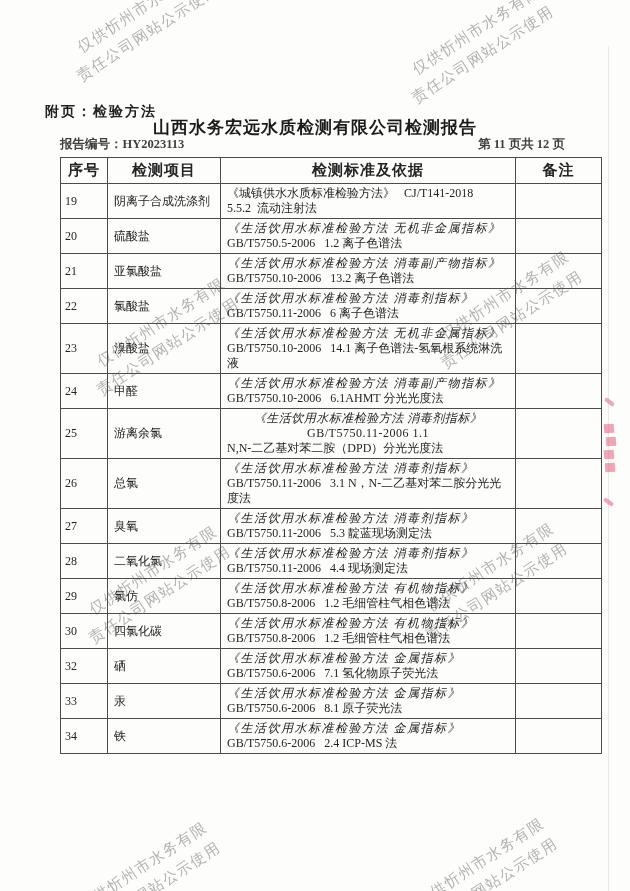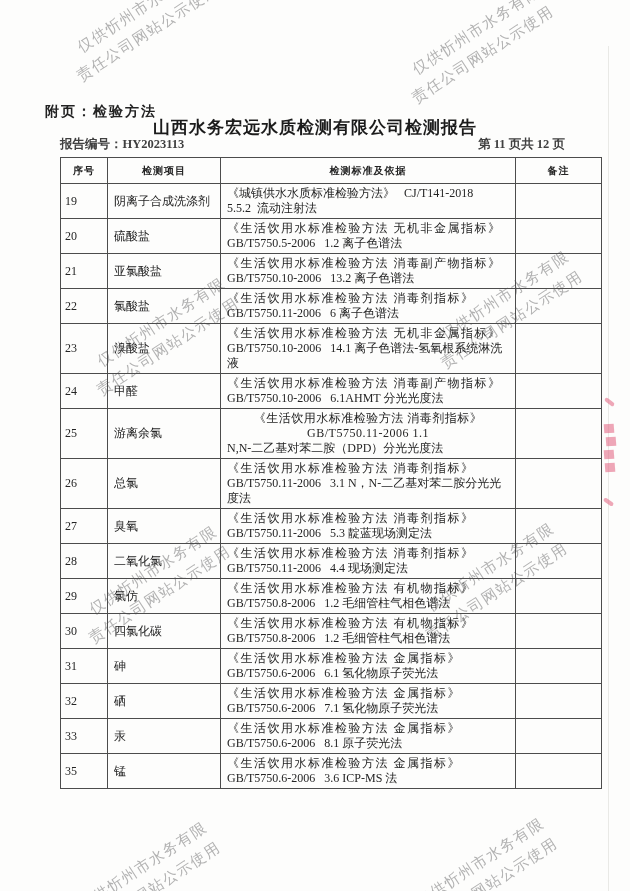--- a/index.html
+++ b/index.html
@@ -30,27 +30,27 @@
     position:absolute;left:60px;top:136px;width:505px;
     display:flex;justify-content:space-between;
     font-size:12.5px;font-weight:bold;color:#404040;
   }
   
   table.grid{
     position:absolute;left:60px;top:157px;width:505px;
     border-collapse:collapse;table-layout:fixed;font-size:12px;color:#242424;
   }
   .grid th,.grid td{border:1px solid #4c4c4c;padding:1px 4px;vertical-align:middle;}
-  .grid th{font-weight:600;height:23px;font-size:10px;letter-spacing:1px;}
+  .grid th{font-weight:600;height:23px;font-size:15px;letter-spacing:1px;}
   td.c-no{width:38px;}
   td.c-item{text-align:left;width:104px;padding:1px 6px;line-height:15px;}
   td.c-std{width:286px;padding:2px 6px;line-height:15px;}
   td.c-rem{width:77px;}
   .std-line{white-space:pre-wrap;}
-  .std-line.spread{letter-spacing:1.5px;}
+  .std-line.spread{letter-spacing:1.5px;font-style:italic;}
   .std-line.ctr{text-align:center;letter-spacing:0.5px;}
   
   .edge-line{position:absolute;left:608px;top:46px;bottom:0;width:1px;background:#e9e9e6;}
   .seal{position:absolute;left:580px;top:392px;width:42px;height:122px;pointer-events:none;filter:blur(0.4px);}
   .seal .hook{position:absolute;width:11px;height:4px;border-radius:2px;}
   .seal .hook.h1{left:24px;top:8px;transform:rotate(38deg);}
   .seal .hook.h2{left:23px;top:108px;transform:rotate(35deg);}
   .seal .glyph{position:absolute;left:24px;width:10px;height:9px;transform:rotate(-4deg);}
   .seal .glyph:before{content:"";position:absolute;left:1px;right:1px;top:4px;height:2px;background:inherit;}
 </style>
@@ -215,52 +215,43 @@
         <tr>
     <td class="c-no">30</td>
     <td class="c-item">四氯化碳</td>
     <td class="c-std">
             <div class="std-line spread">《生活饮用水标准检验方法 有机物指标》</div>
             <div class="std-line">GB/T5750.8-2006   1.2 毛细管柱气相色谱法</div>
           </td>
     <td class="c-rem"></td>
   </tr>
         <tr>
-    <td class="c-no">31</td>
-    <td class="c-item">砷</td>
-    <td class="c-std">
-            <div class="std-line spread">《生活饮用水标准检验方法 金属指标》</div>
-            <div class="std-line">GB/T5750.6-2006   6.1 氢化物原子荧光法</div>
-          </td>
-    <td class="c-rem"></td>
-  </tr>
-        <tr>
     <td class="c-no">32</td>
     <td class="c-item">硒</td>
     <td class="c-std">
             <div class="std-line spread">《生活饮用水标准检验方法 金属指标》</div>
             <div class="std-line">GB/T5750.6-2006   7.1 氢化物原子荧光法</div>
           </td>
     <td class="c-rem"></td>
   </tr>
         <tr>
     <td class="c-no">33</td>
     <td class="c-item">汞</td>
     <td class="c-std">
             <div class="std-line spread">《生活饮用水标准检验方法 金属指标》</div>
             <div class="std-line">GB/T5750.6-2006   8.1 原子荧光法</div>
           </td>
     <td class="c-rem"></td>
   </tr>
         <tr>
-    <td class="c-no">35</td>
-    <td class="c-item">锰</td>
+    <td class="c-no">34</td>
+    <td class="c-item">铁</td>
     <td class="c-std">
             <div class="std-line spread">《生活饮用水标准检验方法 金属指标》</div>
-            <div class="std-line">GB/T5750.6-2006   3.6 ICP-MS 法</div>
+            <div class="std-line">GB/T5750.6-2006   2.4 ICP-MS 法</div>
           </td>
     <td class="c-rem"></td>
   </tr>
       </tbody>
   </table>
 
   <div class="edge-line"></div>
 
   <div class="seal">
     <div class="hook h1" style="background: rgb(226, 96, 126); opacity: 0.55;"></div>

